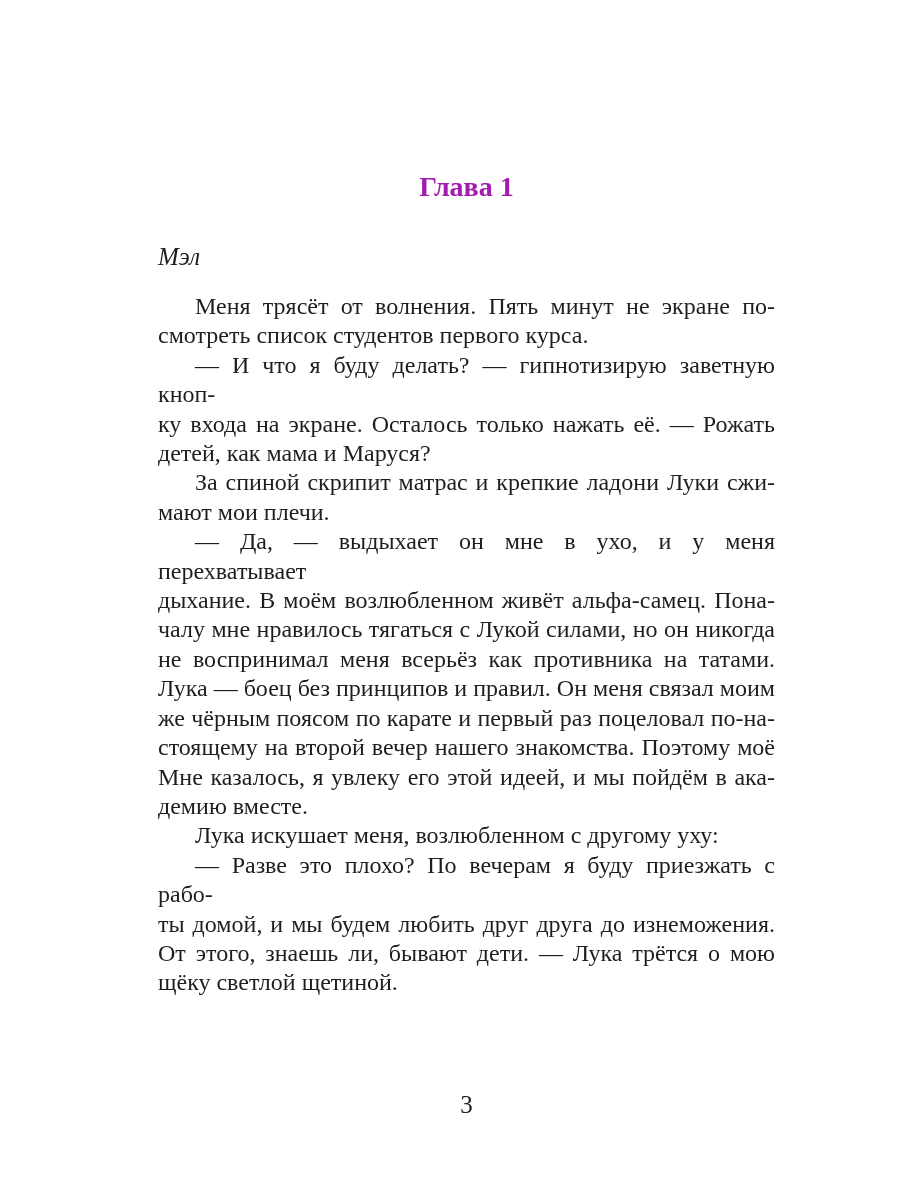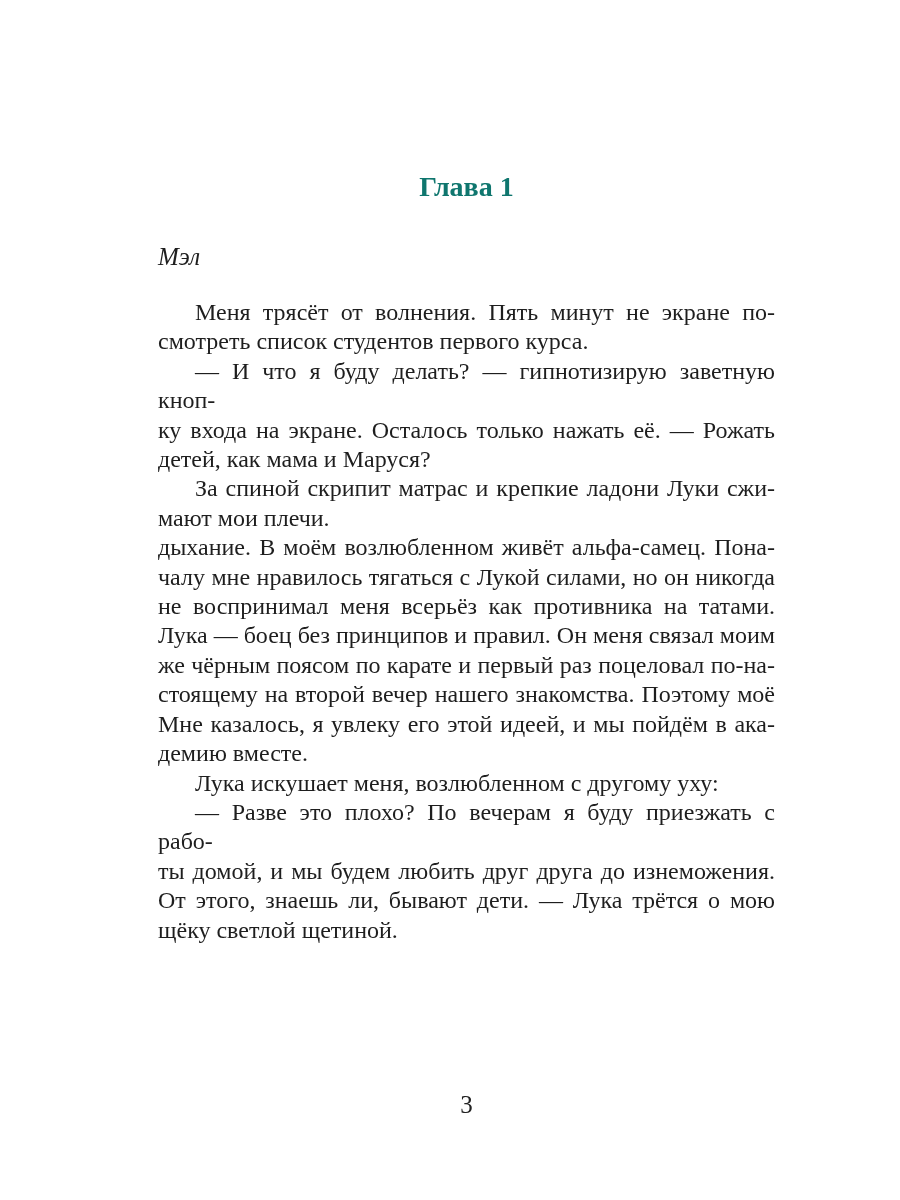--- a/index.html
+++ b/index.html
@@ -17,28 +17,28 @@
     position: absolute;
     left: 158px;
     top: 170px;
     width: 617px;
   }
   .chapter-title {
     text-align: center;
     font-weight: bold;
     font-size: 28px;
     line-height: 34px;
-    color: #0f766e;
+    color: #a21caf;
     margin-bottom: 38px;
   }
   .pov-name {
     font-style: italic;
     font-size: 25px;
     line-height: 30px;
-    margin-bottom: 26px;
+    margin-bottom: 20px;
   }
   .body-text {
     font-size: 24px;
   }
   .line {
     line-height: 29.4px;
     text-align: justify;
     text-align-last: justify;
     white-space: normal;
   }
@@ -74,20 +74,21 @@
         <div class="para">
           <div class="line first">— И что я буду делать? — гипнотизирую заветную кноп-</div>
           <div class="line">ку входа на экране. Осталось только нажать её. — Рожать</div>
           <div class="line last">детей, как мама и Маруся?</div>
         </div>
         <div class="para">
           <div class="line first">За спиной скрипит матрас и крепкие ладони Луки сжи-</div>
           <div class="line last">мают мои плечи.</div>
         </div>
         <div class="para">
+          <div class="line first">— Да, — выдыхает он мне в ухо, и у меня перехватывает</div>
           <div class="line">дыхание. В моём возлюбленном живёт альфа-самец. Пона-</div>
           <div class="line">чалу мне нравилось тягаться с Лукой силами, но он никогда</div>
           <div class="line">не воспринимал меня всерьёз как противника на татами.</div>
           <div class="line">Лука — боец без принципов и правил. Он меня связал моим</div>
           <div class="line">же чёрным поясом по карате и первый раз поцеловал по-на-</div>
           <div class="line">стоящему на второй вечер нашего знакомства. Поэтому моё</div>
           <div class="line">Мне казалось, я увлеку его этой идеей, и мы пойдём в ака-</div>
           <div class="line last">демию вместе.</div>
         </div>
         <div class="para">

